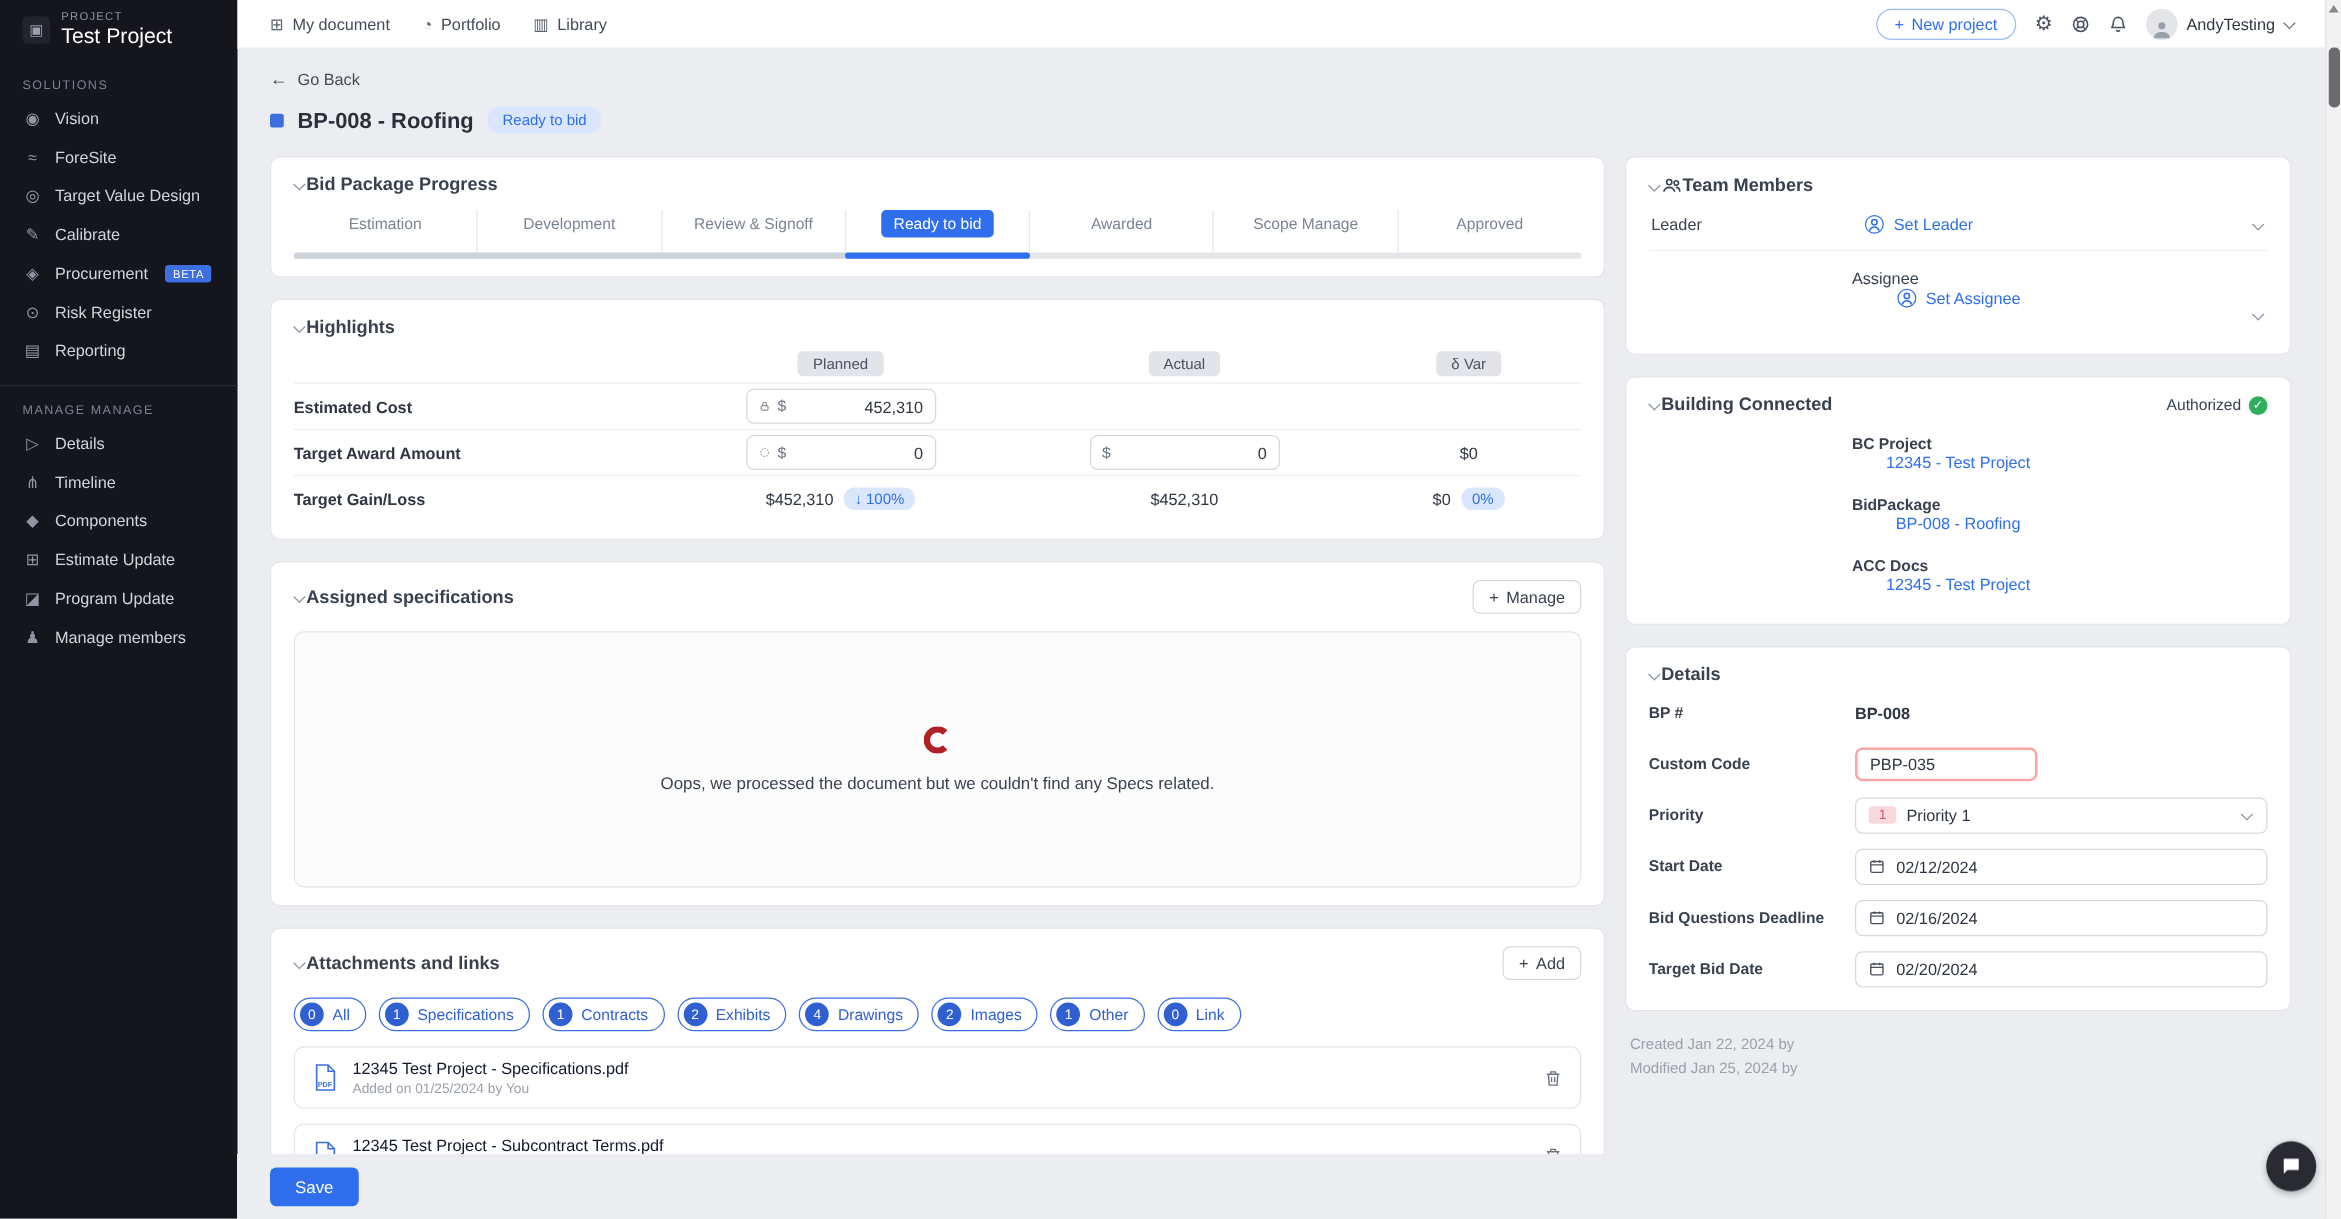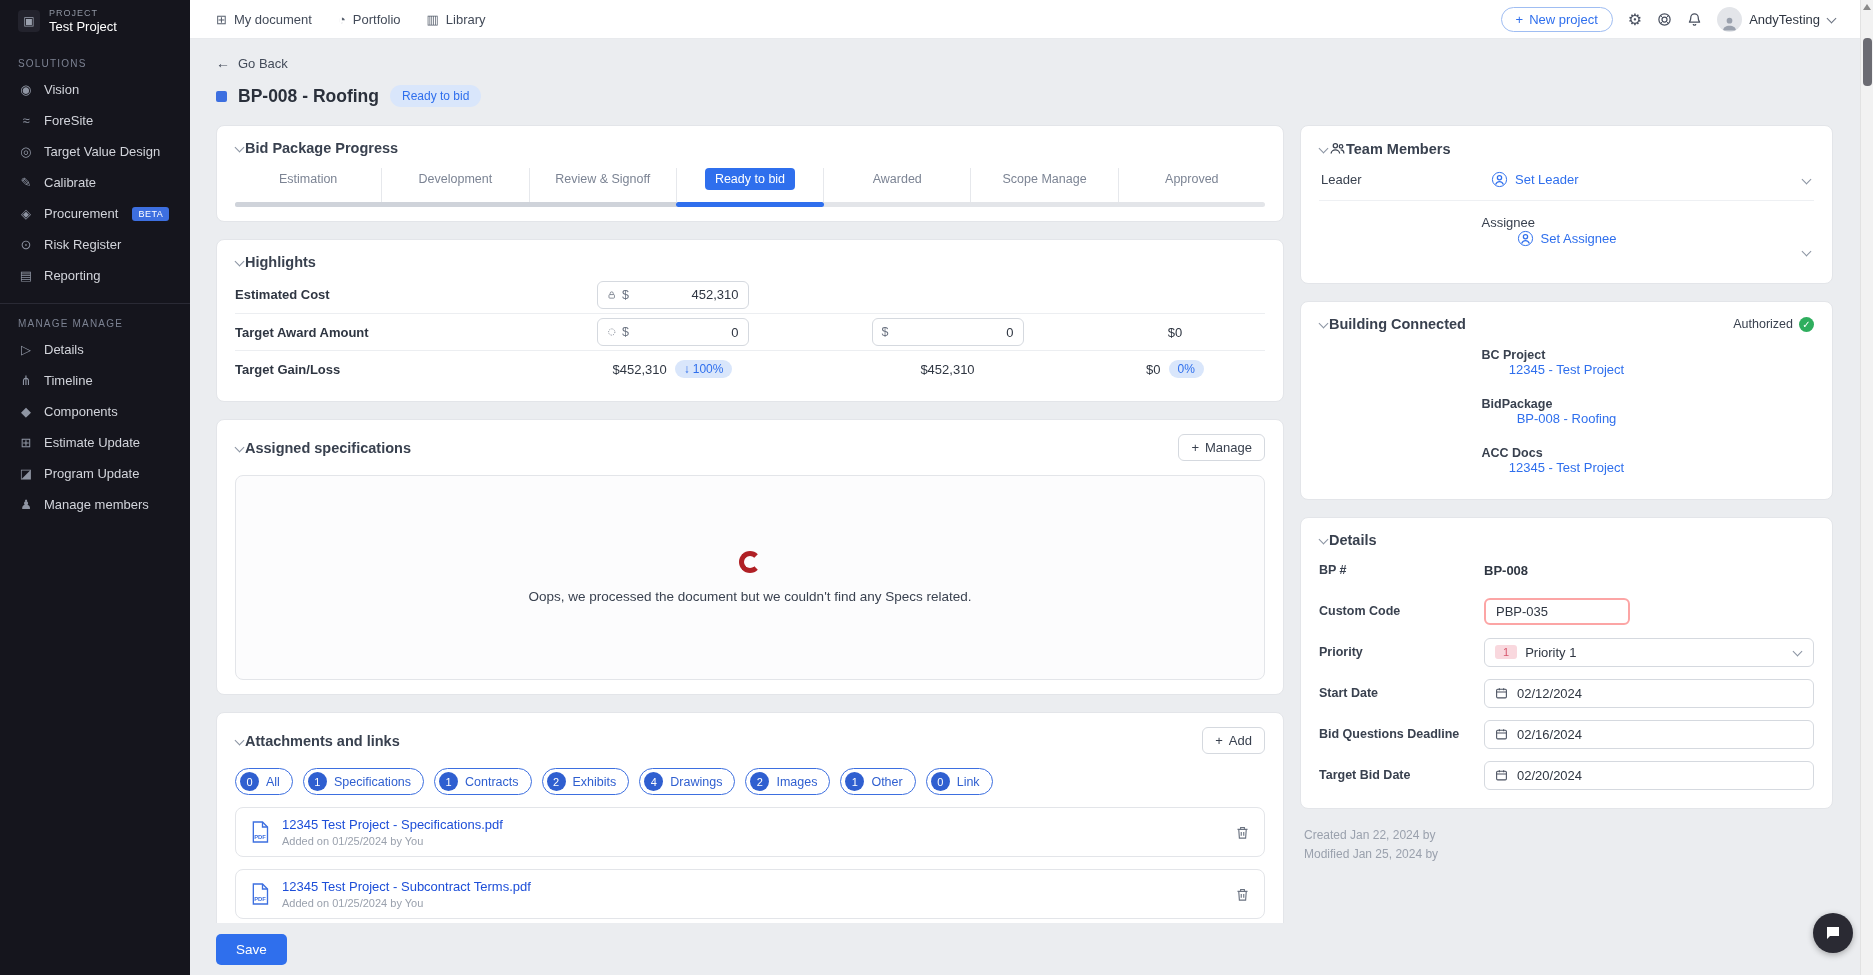--- a/index.html
+++ b/index.html
@@ -8,21 +8,21 @@
   button { font-family:inherit; cursor:pointer; background:none; border:none; color:inherit; }
   input { font-family:inherit; }
 
   
   .sidebar { width:190px; min-width:190px; background:#15151d; display:flex; flex-direction:column; }
   .logo { padding:16px 18px 12px; color:#fff; font-weight:bold; font-size:15px; letter-spacing:1.6px; display:flex; align-items:center; }
   .c-arc { width:14px; height:14px; border:3px solid #c1272d; border-radius:50%; border-right-color:transparent; display:inline-block; margin:0 2px; }
   .project-row { display:flex; align-items:center; gap:9px; padding:8px 18px 14px; cursor:pointer; }
   .project-icon { width:22px; height:22px; border-radius:4px; background:#23232d; color:#9aa0ad; display:flex; align-items:center; justify-content:center; font-size:12px; }
   .project-label { font-size:9px; color:#9096a3; letter-spacing:1px; }
-  .project-name { font-size:13px; color:#fff; margin-top:1px; }
+  .project-name { font-size:17px; color:#fff; margin-top:1px; }
   .section-heading { font-size:10px; color:#7c8292; letter-spacing:1.2px; padding:10px 18px 5px; }
   .side-item { display:flex; align-items:center; gap:10px; padding:8px 18px; font-size:13px; color:#d2d4db; cursor:pointer; }
   .side-icon { width:16px; color:#8f95a3; font-size:13px; text-align:center; flex-shrink:0; }
   .beta { background:#3d6fe0; color:#fff; font-size:9px; padding:2px 6px; border-radius:3px; margin-left:4px; letter-spacing:.5px; }
   .manage-sec { border-top:1px solid #2a2a35; margin-top:12px; padding-top:4px; }
 
   
   .app { flex:1; display:flex; flex-direction:column; min-width:0; position:relative; }
   .topbar { height:39px; background:#fff; border-bottom:1px solid #e8eaed; display:flex; align-items:center; justify-content:space-between; padding:0 36px 0 26px; }
   .tabs { display:flex; align-items:center; gap:26px; }
@@ -81,21 +81,21 @@
   
   .specs-panel { border:1px solid #e3e5e9; border-radius:8px; background:#fcfcfd; min-height:205px; margin-top:14px; display:flex; flex-direction:column; align-items:center; justify-content:center; gap:16px; }
   .c-big { width:22px; height:22px; border:5px solid #b02025; border-radius:50%; border-right-color:transparent; }
   .specs-msg { font-size:13.5px; color:#3a4250; }
 
   
   .chips { display:flex; gap:10px; margin-top:14px; flex-wrap:wrap; }
   .chip { display:inline-flex; align-items:center; gap:7px; border:1px solid #3d6fe0; border-radius:15px; padding:3px 12px 3px 4px; background:#fff; color:#2f5fd0; font-size:12.5px; }
   .chip-cnt { width:19px; height:19px; border-radius:50%; background:#2f5fd0; color:#fff; display:flex; align-items:center; justify-content:center; font-size:11px; }
   .file-row { display:flex; align-items:center; gap:12px; border:1px solid #e3e5e9; border-radius:8px; padding:9px 14px; margin-top:12px; cursor:pointer; }
-  .file-name { font-size:13px; color:#1d4ed8; }
+  .file-name { font-size:13px; color:#0f172a; }
   .file-meta { font-size:11px; color:#9aa1ad; margin-top:3px; }
   .trash-btn { margin-left:auto; display:flex; align-items:center; }
 
   
   .tm-row { display:flex; align-items:center; padding:12px 2px; border-bottom:1px solid #eef0f3; font-size:13px; margin-top:2px; }
   .tm-row:last-child { border-bottom:none;flex-direction:column; }
   .tm-label { width:170px; color:#39414f; }
   .setter { display:flex; align-items:center; gap:7px; color:#2f6fed; cursor:pointer; }
   .row-chev { margin-left:auto; color:#8a93a2; cursor:pointer; }
   .auth { margin-left:auto; display:flex; align-items:center; gap:6px; font-size:12.5px; color:#39414f; }
@@ -328,20 +328,32 @@
             <span class="progress-active"></span>
           </div>
         </section>
 
         <section class="card">
           <div class="card-head">
             <span class="chev"></span>
             <h2 class="card-title">Highlights</h2>
           </div>
           <div class="hl-grid">
+            <div class="hl-row hl-header">
+              <div></div>
+              <div class="hl-cell">
+                  <span class="pill-gray">Planned</span>
+                </div>
+              <div class="hl-cell">
+                  <span class="pill-gray">Actual</span>
+                </div>
+              <div class="hl-cell">
+                  <span class="pill-gray">δ Var</span>
+                </div>
+            </div>
             <div class="hl-row">
               <div class="hl-label">Estimated Cost</div>
               <div class="hl-cell">
                 <span class="money-input">
                   <svg width="12" height="12" viewBox="0 0 24 24" fill="none" stroke="#6a7280" stroke-width="2">
                       <rect x="5" y="11" width="14" height="9" rx="2"></rect>
                       <path d="M8 11V8a4 4 0 0 1 8 0v3"></path>
                     </svg>
                   <span class="cur">$</span>
                   <input value="452,310" style="">

